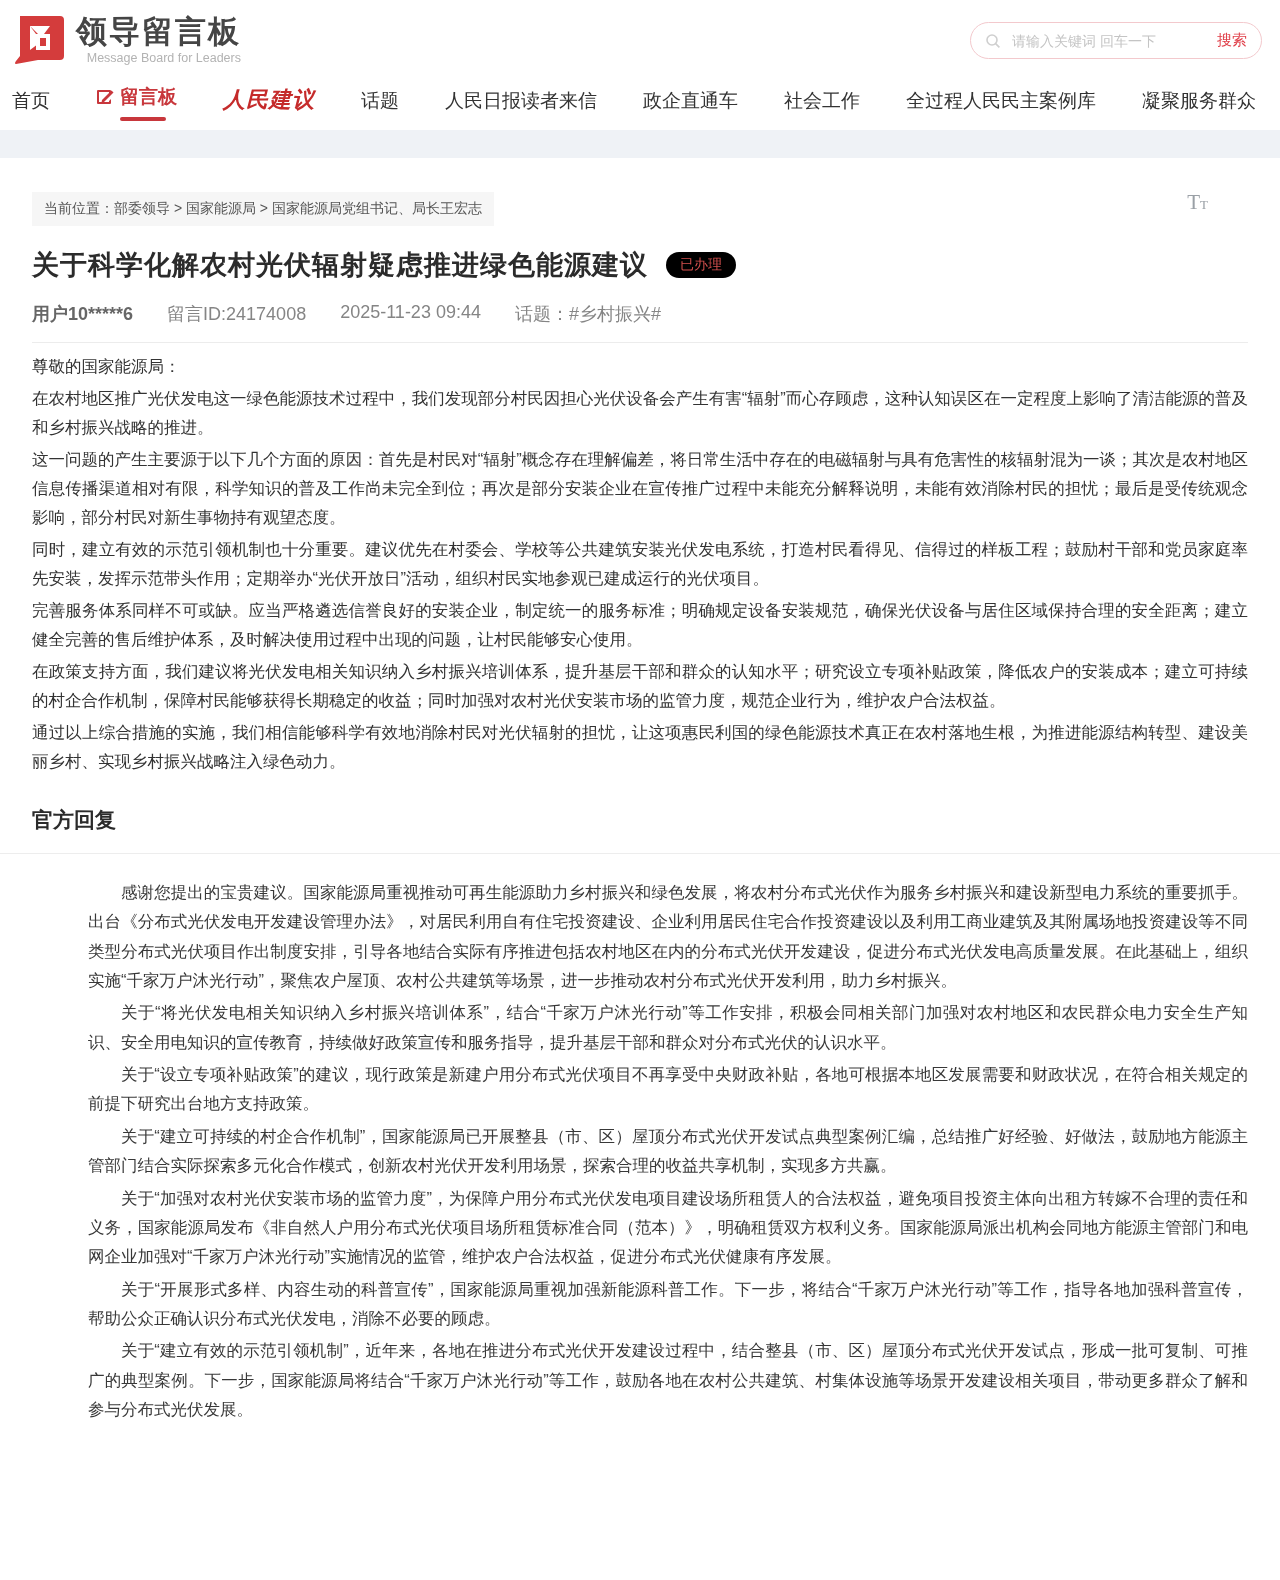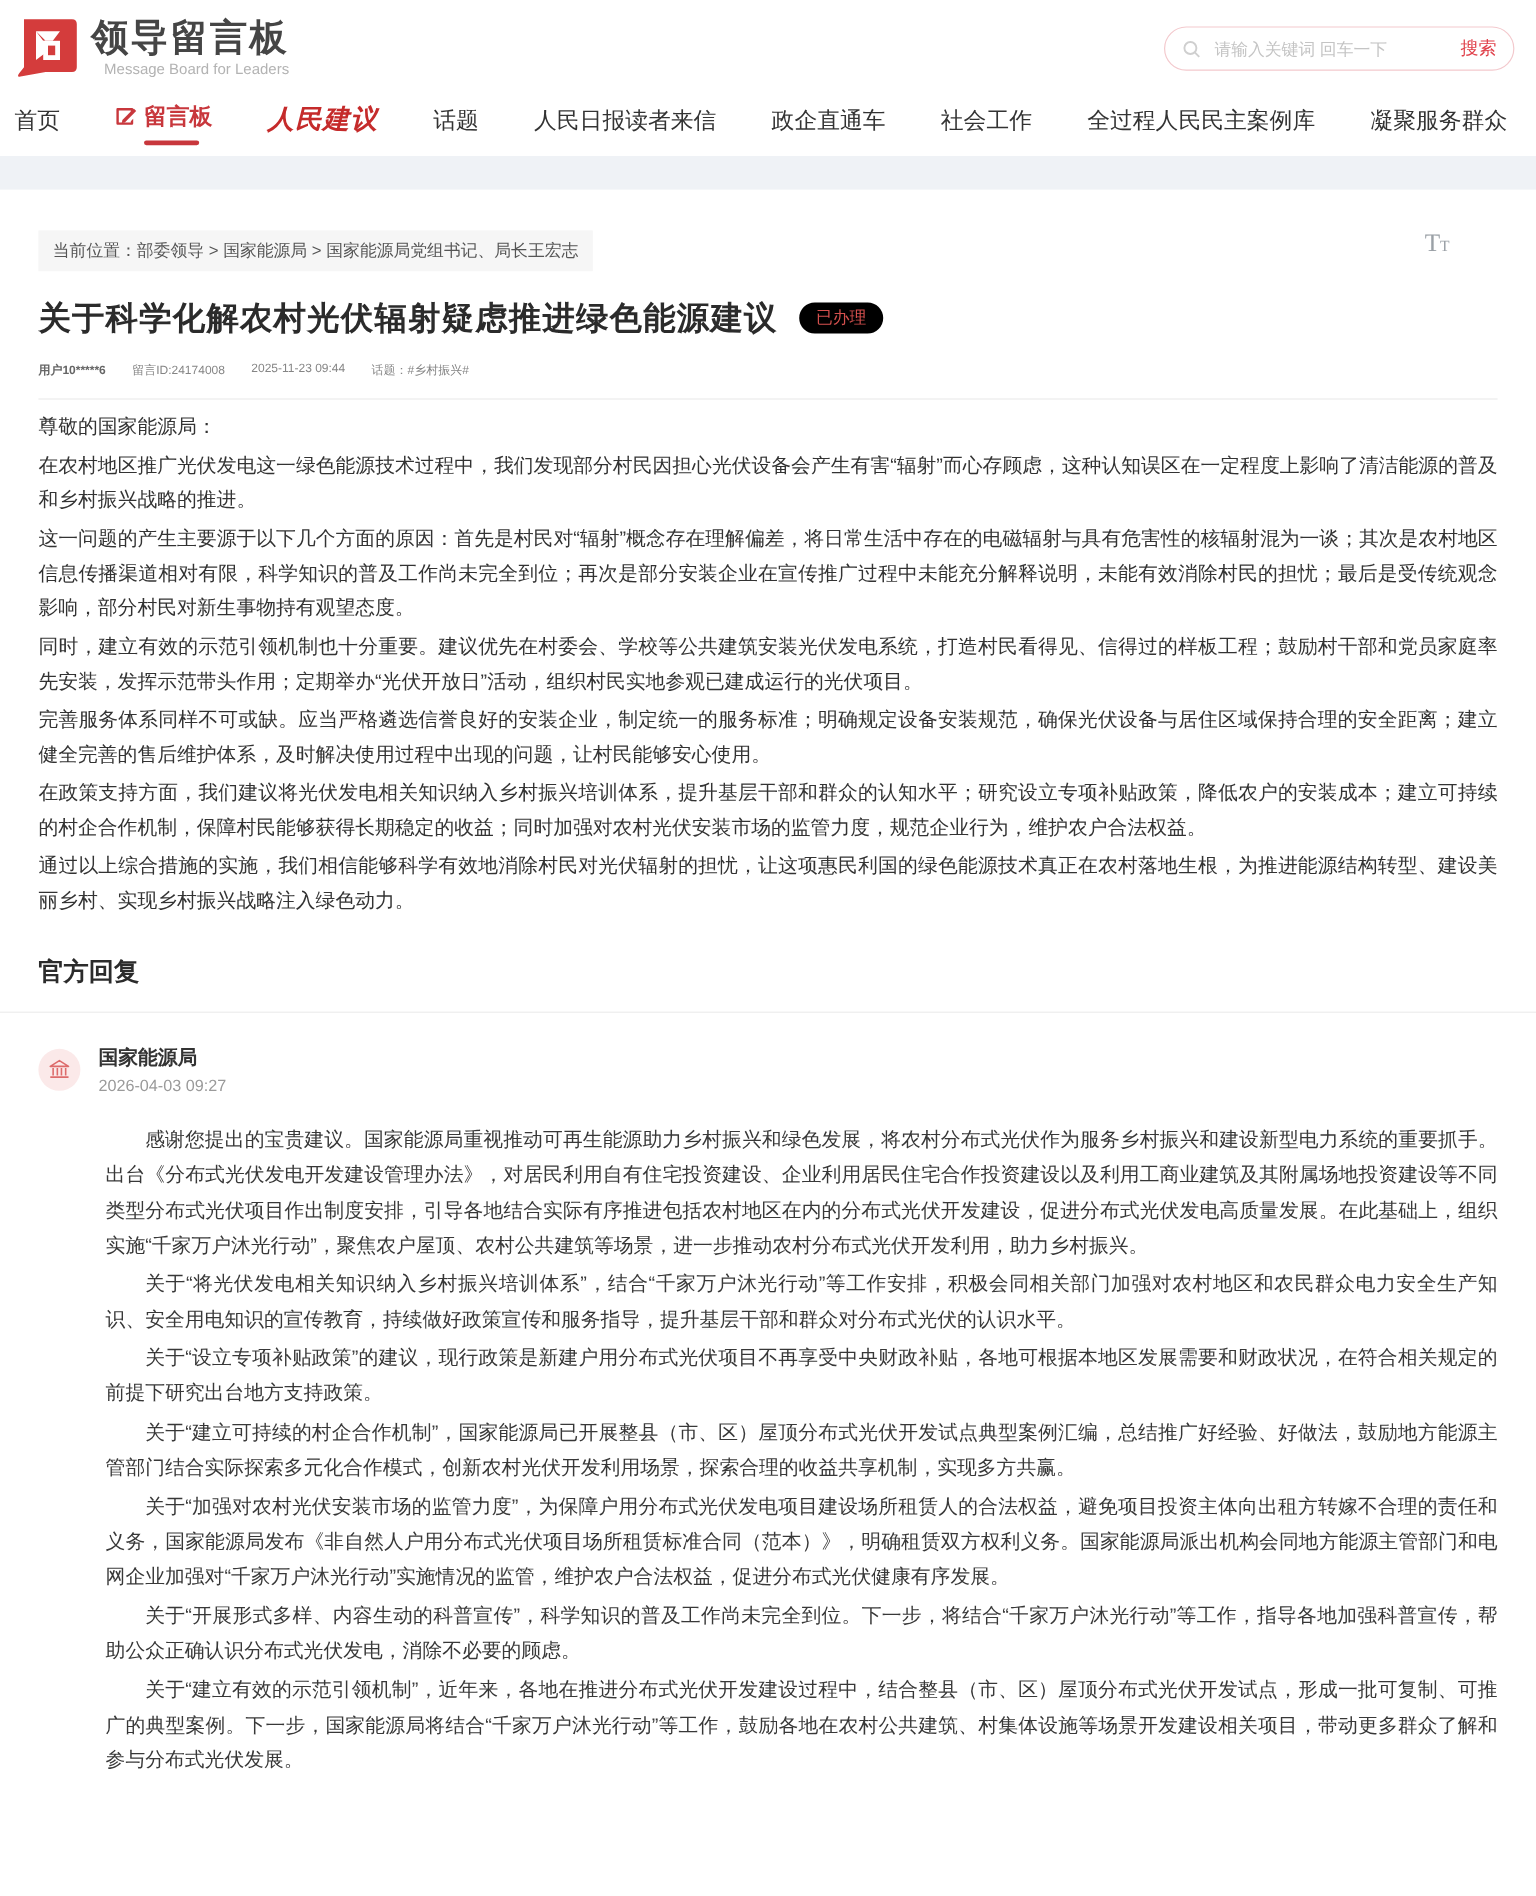--- a/index.html
+++ b/index.html
@@ -29,21 +29,21 @@
   .band { height:28px; background:#eff2f6; }
   
   .main { padding:34px 32px 0; }
   .crumb-row { display:flex; justify-content:space-between; align-items:flex-start; }
   .breadcrumb { background:#f6f6f6; padding:8px 12px; font-size:14px; color:#555; cursor:pointer; }
   .tt { color:#9aa0a6; font-family:"Liberation Serif","DejaVu Serif",serif; font-size:21px; cursor:pointer; margin-right:40px; line-height:1; }
   .tt .small { font-size:13px; }
   .title-row { margin-top:21px; display:flex; align-items:center; gap:18px; }
   .title-row h1 { margin:0; font-family:"Liberation Serif","DejaVu Serif",serif; font-size:27px; color:#2b2b2b; letter-spacing:1px; font-weight:bold; }
   .badge { background:#000000; color:#d4504e; font-size:14px; padding:4px 14px; border-radius:14px; white-space:nowrap; }
-  .meta { margin-top:19px; display:flex; gap:22px; font-size:10px; color:#858585; }
+  .meta { margin-top:19px; display:flex; gap:34px; font-size:18px; color:#858585; }
   .meta .user { color:#666; font-weight:bold; }
   .rule { border:none; border-top:1px solid #ececec; margin:16px 0 9px; }
   .letter p { margin:3px 0; font-size:16.5px; line-height:1.76; color:#333; text-align:justify; }
   .reply-title { margin-top:30px; font-family:"Liberation Serif","DejaVu Serif",serif; font-size:21px; font-weight:bold; color:#2b2b2b; }
   .rule2 { border:none; border-top:1px solid #ededed; margin:19px -32px 0; }
   .reply-head { margin-top:27px; display:flex; align-items:center; gap:15px; }
   .avatar { width:35px; height:35px; border-radius:50%; background:#fbe9e9; display:flex; align-items:center; justify-content:center; flex:0 0 auto; }
   .agency-name { font-size:16.5px; font-weight:bold; color:#333; }
   .agency-time { font-size:13.5px; color:#9a9a9a; margin-top:4px; }
   .reply-body { margin:24px 0 0 56px; }
@@ -123,40 +123,24 @@
       <p>同时，建立有效的示范引领机制也十分重要。建议优先在村委会、学校等公共建筑安装光伏发电系统，打造村民看得见、信得过的样板工程；鼓励村干部和党员家庭率先安装，发挥示范带头作用；定期举办“光伏开放日”活动，组织村民实地参观已建成运行的光伏项目。</p>
       <p>完善服务体系同样不可或缺。应当严格遴选信誉良好的安装企业，制定统一的服务标准；明确规定设备安装规范，确保光伏设备与居住区域保持合理的安全距离；建立健全完善的售后维护体系，及时解决使用过程中出现的问题，让村民能够安心使用。</p>
       <p>在政策支持方面，我们建议将光伏发电相关知识纳入乡村振兴培训体系，提升基层干部和群众的认知水平；研究设立专项补贴政策，降低农户的安装成本；建立可持续的村企合作机制，保障村民能够获得长期稳定的收益；同时加强对农村光伏安装市场的监管力度，规范企业行为，维护农户合法权益。</p>
       <p>通过以上综合措施的实施，我们相信能够科学有效地消除村民对光伏辐射的担忧，让这项惠民利国的绿色能源技术真正在农村落地生根，为推进能源结构转型、建设美丽乡村、实现乡村振兴战略注入绿色动力。</p>
     </div>
 
   <div class="reply-title">官方回复</div>
 
   <hr class="rule2">
 
-  <div class="reply-head">
-    <div class="avatar">
-      <svg width="19" height="19" viewBox="0 0 20 20">
-        <path d="M10 2 L18 7 H2 Z" fill="none" stroke="#dd6b6b" stroke-width="1.4" stroke-linejoin="round"></path>
-        <line x1="4.5" y1="8.5" x2="4.5" y2="15" stroke="#dd6b6b" stroke-width="1.4"></line>
-        <line x1="8.2" y1="8.5" x2="8.2" y2="15" stroke="#dd6b6b" stroke-width="1.4"></line>
-        <line x1="11.8" y1="8.5" x2="11.8" y2="15" stroke="#dd6b6b" stroke-width="1.4"></line>
-        <line x1="15.5" y1="8.5" x2="15.5" y2="15" stroke="#dd6b6b" stroke-width="1.4"></line>
-        <line x1="2" y1="16.5" x2="18" y2="16.5" stroke="#dd6b6b" stroke-width="1.6"></line>
-      </svg>
-    </div>
-    <div>
-      <div class="agency-name">国家能源局</div>
-      <div class="agency-time">2026-04-03 09:27</div>
-    </div>
-  </div>
 
   <div class="reply-body">
       <p>感谢您提出的宝贵建议。国家能源局重视推动可再生能源助力乡村振兴和绿色发展，将农村分布式光伏作为服务乡村振兴和建设新型电力系统的重要抓手。出台《分布式光伏发电开发建设管理办法》，对居民利用自有住宅投资建设、企业利用居民住宅合作投资建设以及利用工商业建筑及其附属场地投资建设等不同类型分布式光伏项目作出制度安排，引导各地结合实际有序推进包括农村地区在内的分布式光伏开发建设，促进分布式光伏发电高质量发展。在此基础上，组织实施“千家万户沐光行动”，聚焦农户屋顶、农村公共建筑等场景，进一步推动农村分布式光伏开发利用，助力乡村振兴。</p>
       <p>关于“将光伏发电相关知识纳入乡村振兴培训体系”，结合“千家万户沐光行动”等工作安排，积极会同相关部门加强对农村地区和农民群众电力安全生产知识、安全用电知识的宣传教育，持续做好政策宣传和服务指导，提升基层干部和群众对分布式光伏的认识水平。</p>
       <p>关于“设立专项补贴政策”的建议，现行政策是新建户用分布式光伏项目不再享受中央财政补贴，各地可根据本地区发展需要和财政状况，在符合相关规定的前提下研究出台地方支持政策。</p>
       <p>关于“建立可持续的村企合作机制”，国家能源局已开展整县（市、区）屋顶分布式光伏开发试点典型案例汇编，总结推广好经验、好做法，鼓励地方能源主管部门结合实际探索多元化合作模式，创新农村光伏开发利用场景，探索合理的收益共享机制，实现多方共赢。</p>
       <p>关于“加强对农村光伏安装市场的监管力度”，为保障户用分布式光伏发电项目建设场所租赁人的合法权益，避免项目投资主体向出租方转嫁不合理的责任和义务，国家能源局发布《非自然人户用分布式光伏项目场所租赁标准合同（范本）》，明确租赁双方权利义务。国家能源局派出机构会同地方能源主管部门和电网企业加强对“千家万户沐光行动”实施情况的监管，维护农户合法权益，促进分布式光伏健康有序发展。</p>
-      <p>关于“开展形式多样、内容生动的科普宣传”，科学知识的普及工作尚未完全到位。下一步，将结合“千家万户沐光行动”等工作，指导各地加强科普宣传，帮助公众正确认识分布式光伏发电，消除不必要的顾虑。</p>
+      <p>关于“开展形式多样、内容生动的科普宣传”，国家能源局重视加强新能源科普工作。下一步，将结合“千家万户沐光行动”等工作，指导各地加强科普宣传，帮助公众正确认识分布式光伏发电，消除不必要的顾虑。</p>
       <p>关于“建立有效的示范引领机制”，近年来，各地在推进分布式光伏开发建设过程中，结合整县（市、区）屋顶分布式光伏开发试点，形成一批可复制、可推广的典型案例。下一步，国家能源局将结合“千家万户沐光行动”等工作，鼓励各地在农村公共建筑、村集体设施等场景开发建设相关项目，带动更多群众了解和参与分布式光伏发展。</p>
     </div>
 
 </div>
 
 </body></html>

